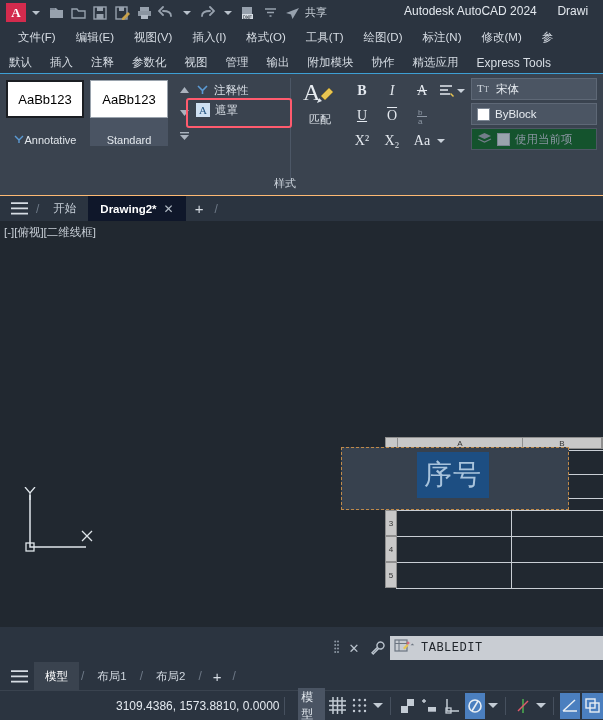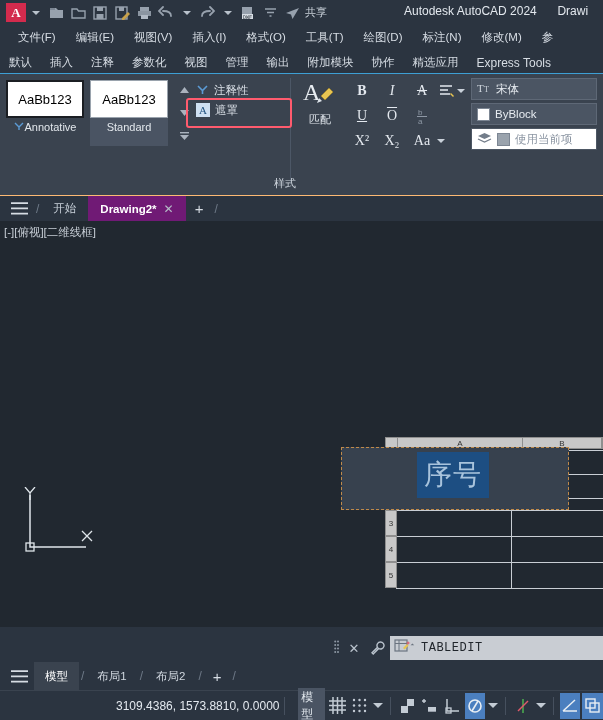--- a/index.html
+++ b/index.html
@@ -79,21 +79,21 @@
   #panel-style { width: 290px; padding: 6px 0 0 6px; }
   .style-gallery { display: flex; gap: 6px; }
   .style-card { width: 78px; }
   .style-prev {
     height: 38px; background: #ffffff; border: 1px solid #9aa3ad;
     display: flex; align-items: center; justify-content: center;
     color: #000; font-size: 13px; font-family: "Liberation Sans", sans-serif;
   }
   .style-card.sel .style-prev { border: 2px solid #1b1e23; }
   .style-name {
-    text-align: center; color: #e2e7ec; font-size: 11px; margin-top: 3px;
+    text-align: center; color: #e2e7ec; font-size: 11px; margin-top: 16px;
     display: flex; align-items: center; justify-content: center; gap: 1px;
     white-space: nowrap;
   }
   .style-card.sel2 { background: #4a5463; }
   .gal-scroll {
     width: 14px; margin-left: 3px; display: flex;
     flex-direction: column; justify-content: space-between; height: 66px;
   }
   .gal-btn {
     width: 14px; height: 20px; background: #3a434f;
@@ -140,41 +140,41 @@
     width: 0; height: 0; border-left: 4px solid transparent;
     border-right: 4px solid transparent; border-top: 4px solid #c9d1da;
     align-self: center;
   }
   .fmt-right { position: absolute; left: 180px; top: 4px; width: 126px; }
   .fld {
     height: 22px; background: #4b5563; border: 1px solid #5e6876;
     display: flex; align-items: center; gap: 5px; padding: 0 5px;
     color: #e7ecf1; font-size: 11.5px; margin-bottom: 3px; white-space: nowrap;
   }
-  .fld.disabled { background: #ffffff; color: #8b95a2; border-color: #4d5764; }
+  .fld.disabled { background: #14532d; color: #8b95a2; border-color: #4d5764; }
   .swatch { width: 13px; height: 13px; background: #ffffff; border: 1px solid #7c8693; }
   .swatch.gray { background: #9aa3ad; }
   .panel-title .ptc {
     width: 0; height: 0; display: inline-block; margin-left: 4px;
     border-left: 4px solid transparent; border-right: 4px solid transparent;
     border-top: 4px solid #cfd6de; vertical-align: middle;
   }
 
   
   .filetabs {
     height: 25px; background: #2b3440; display: flex; align-items: stretch;
     padding-left: 4px;
   }
   .ft-burger { width: 30px; display: flex; align-items: center; justify-content: center; }
   .ft-slash { color: #6f7a88; font-size: 12px; align-self: center; padding: 0 2px; }
   .ft {
     display: flex; align-items: center; padding: 0 12px;
     color: #c9d1da; font-size: 11.5px; white-space: nowrap;
   }
-  .ft.active { background: #701a75; color: #ffffff; font-weight: bold; }
+  .ft.active { background: #0f172a; color: #ffffff; font-weight: bold; }
   .ft .x { margin-left: 7px; color: #b5bec8; font-size: 12px; }
   .ft-plus { display: flex; align-items: center; padding: 0 9px; color: #d6dce3; font-size: 15px; }
 
   
   .canvas {
     position: relative; height: 406px; background: #212830; overflow: hidden;
   }
   .vp-label {
     position: absolute; left: 4px; top: 4px;
     color: #c6cdd5; font-size: 11.5px; white-space: nowrap;

